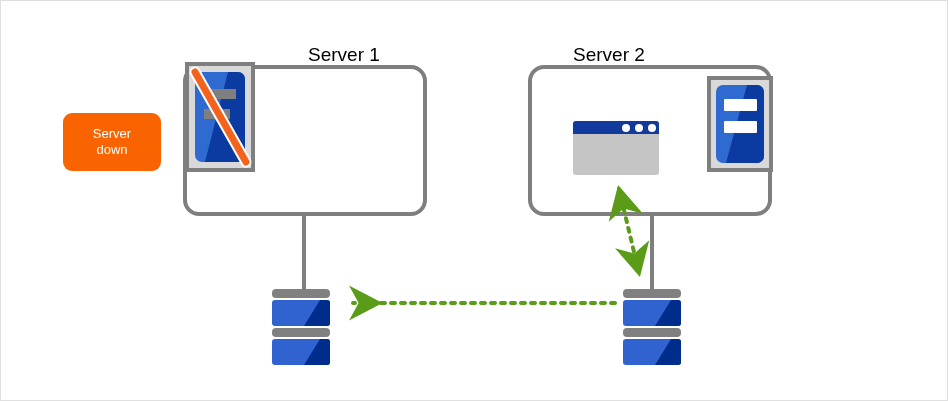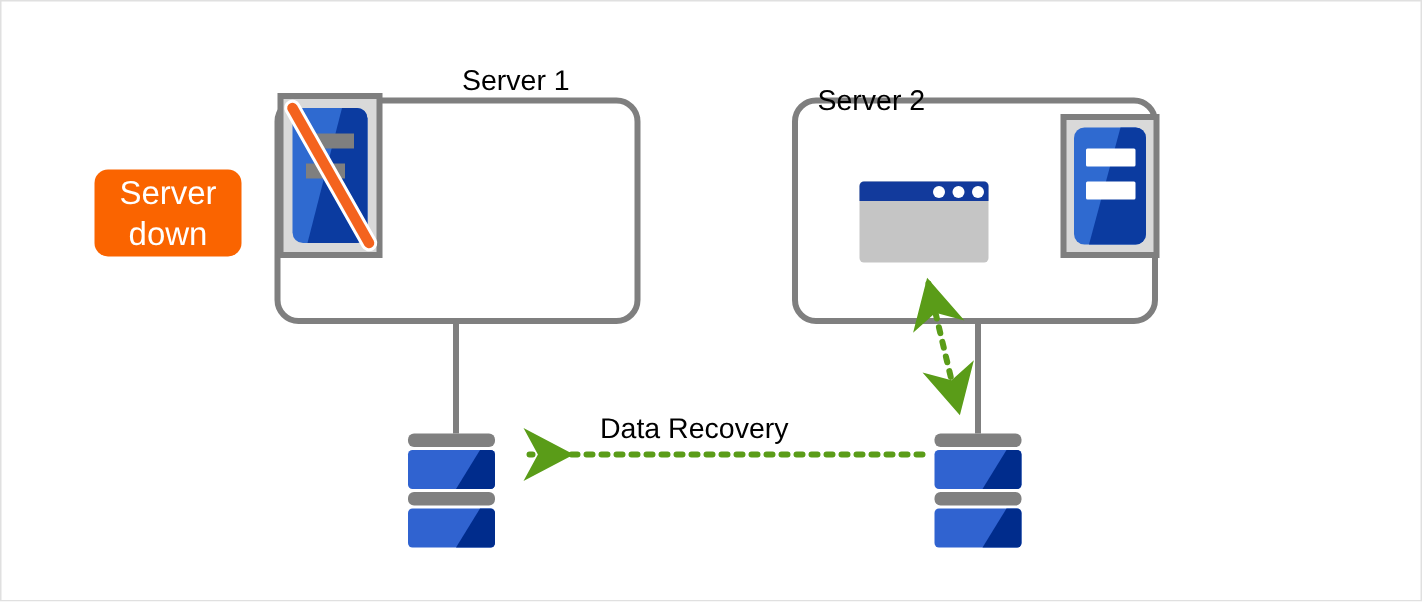--- a/index.html
+++ b/index.html
@@ -28,35 +28,35 @@
   }
   .lbl {
     position: absolute;
     color: #000000;
     font-size: 19px;
     font-family: "Liberation Sans", sans-serif;
     white-space: nowrap;
     line-height: 1.2;
   }
   #server1-title { left: 307px; top: 43px; }
-  #server2-title { left: 544px; top: 43px; margin-top: 13px; }
+  #server2-title { left: 572px; top: 43px; }
   #app-a-title   { left: 551px; top: 95px; }
   #recovery-label{ left: 399px; top: 275px; }
   #mirror-label  { left: 256px; top: 369px; }
 
   #badge-server-down {
     position: absolute;
     left: 62px;
     top: 112px;
     width: 98px;
     height: 58px;
     background: #fa6400;
     border-radius: 9px;
     color: #ffffff;
-    font-size: 22px;
+    font-size: 13px;
     font-family: "Liberation Sans", sans-serif;
     display: flex;
     flex-direction: column;
     align-items: center;
     justify-content: center;
     line-height: 1.25;
   }
 </style>
 </head>
 <body>
@@ -148,21 +148,20 @@
     <line x1="614" y1="302" x2="352" y2="302" stroke="#5a9c18" stroke-width="4" stroke-dasharray="4 6" stroke-linecap="round" marker-end="url(#greenArrowLeft)"></line>
 
     <line x1="618" y1="188" x2="638" y2="272" stroke="#5a9c18" stroke-width="4" stroke-dasharray="4 6" stroke-linecap="round" marker-start="url(#greenArrowStart)" marker-end="url(#greenArrowEnd)"></line>
   </svg>
 
   <div class="lbl" id="server1-title">Server 1</div>
 
   <div class="lbl" id="server2-title">Server 2</div>
 
 
-  <div class="lbl" id="recovery-label">Data Recovery</div>
 
 
   <div id="badge-server-down">
     <span>Server</span>
     <span>down</span>
   </div>
 
 </div>
 
 </body></html>

